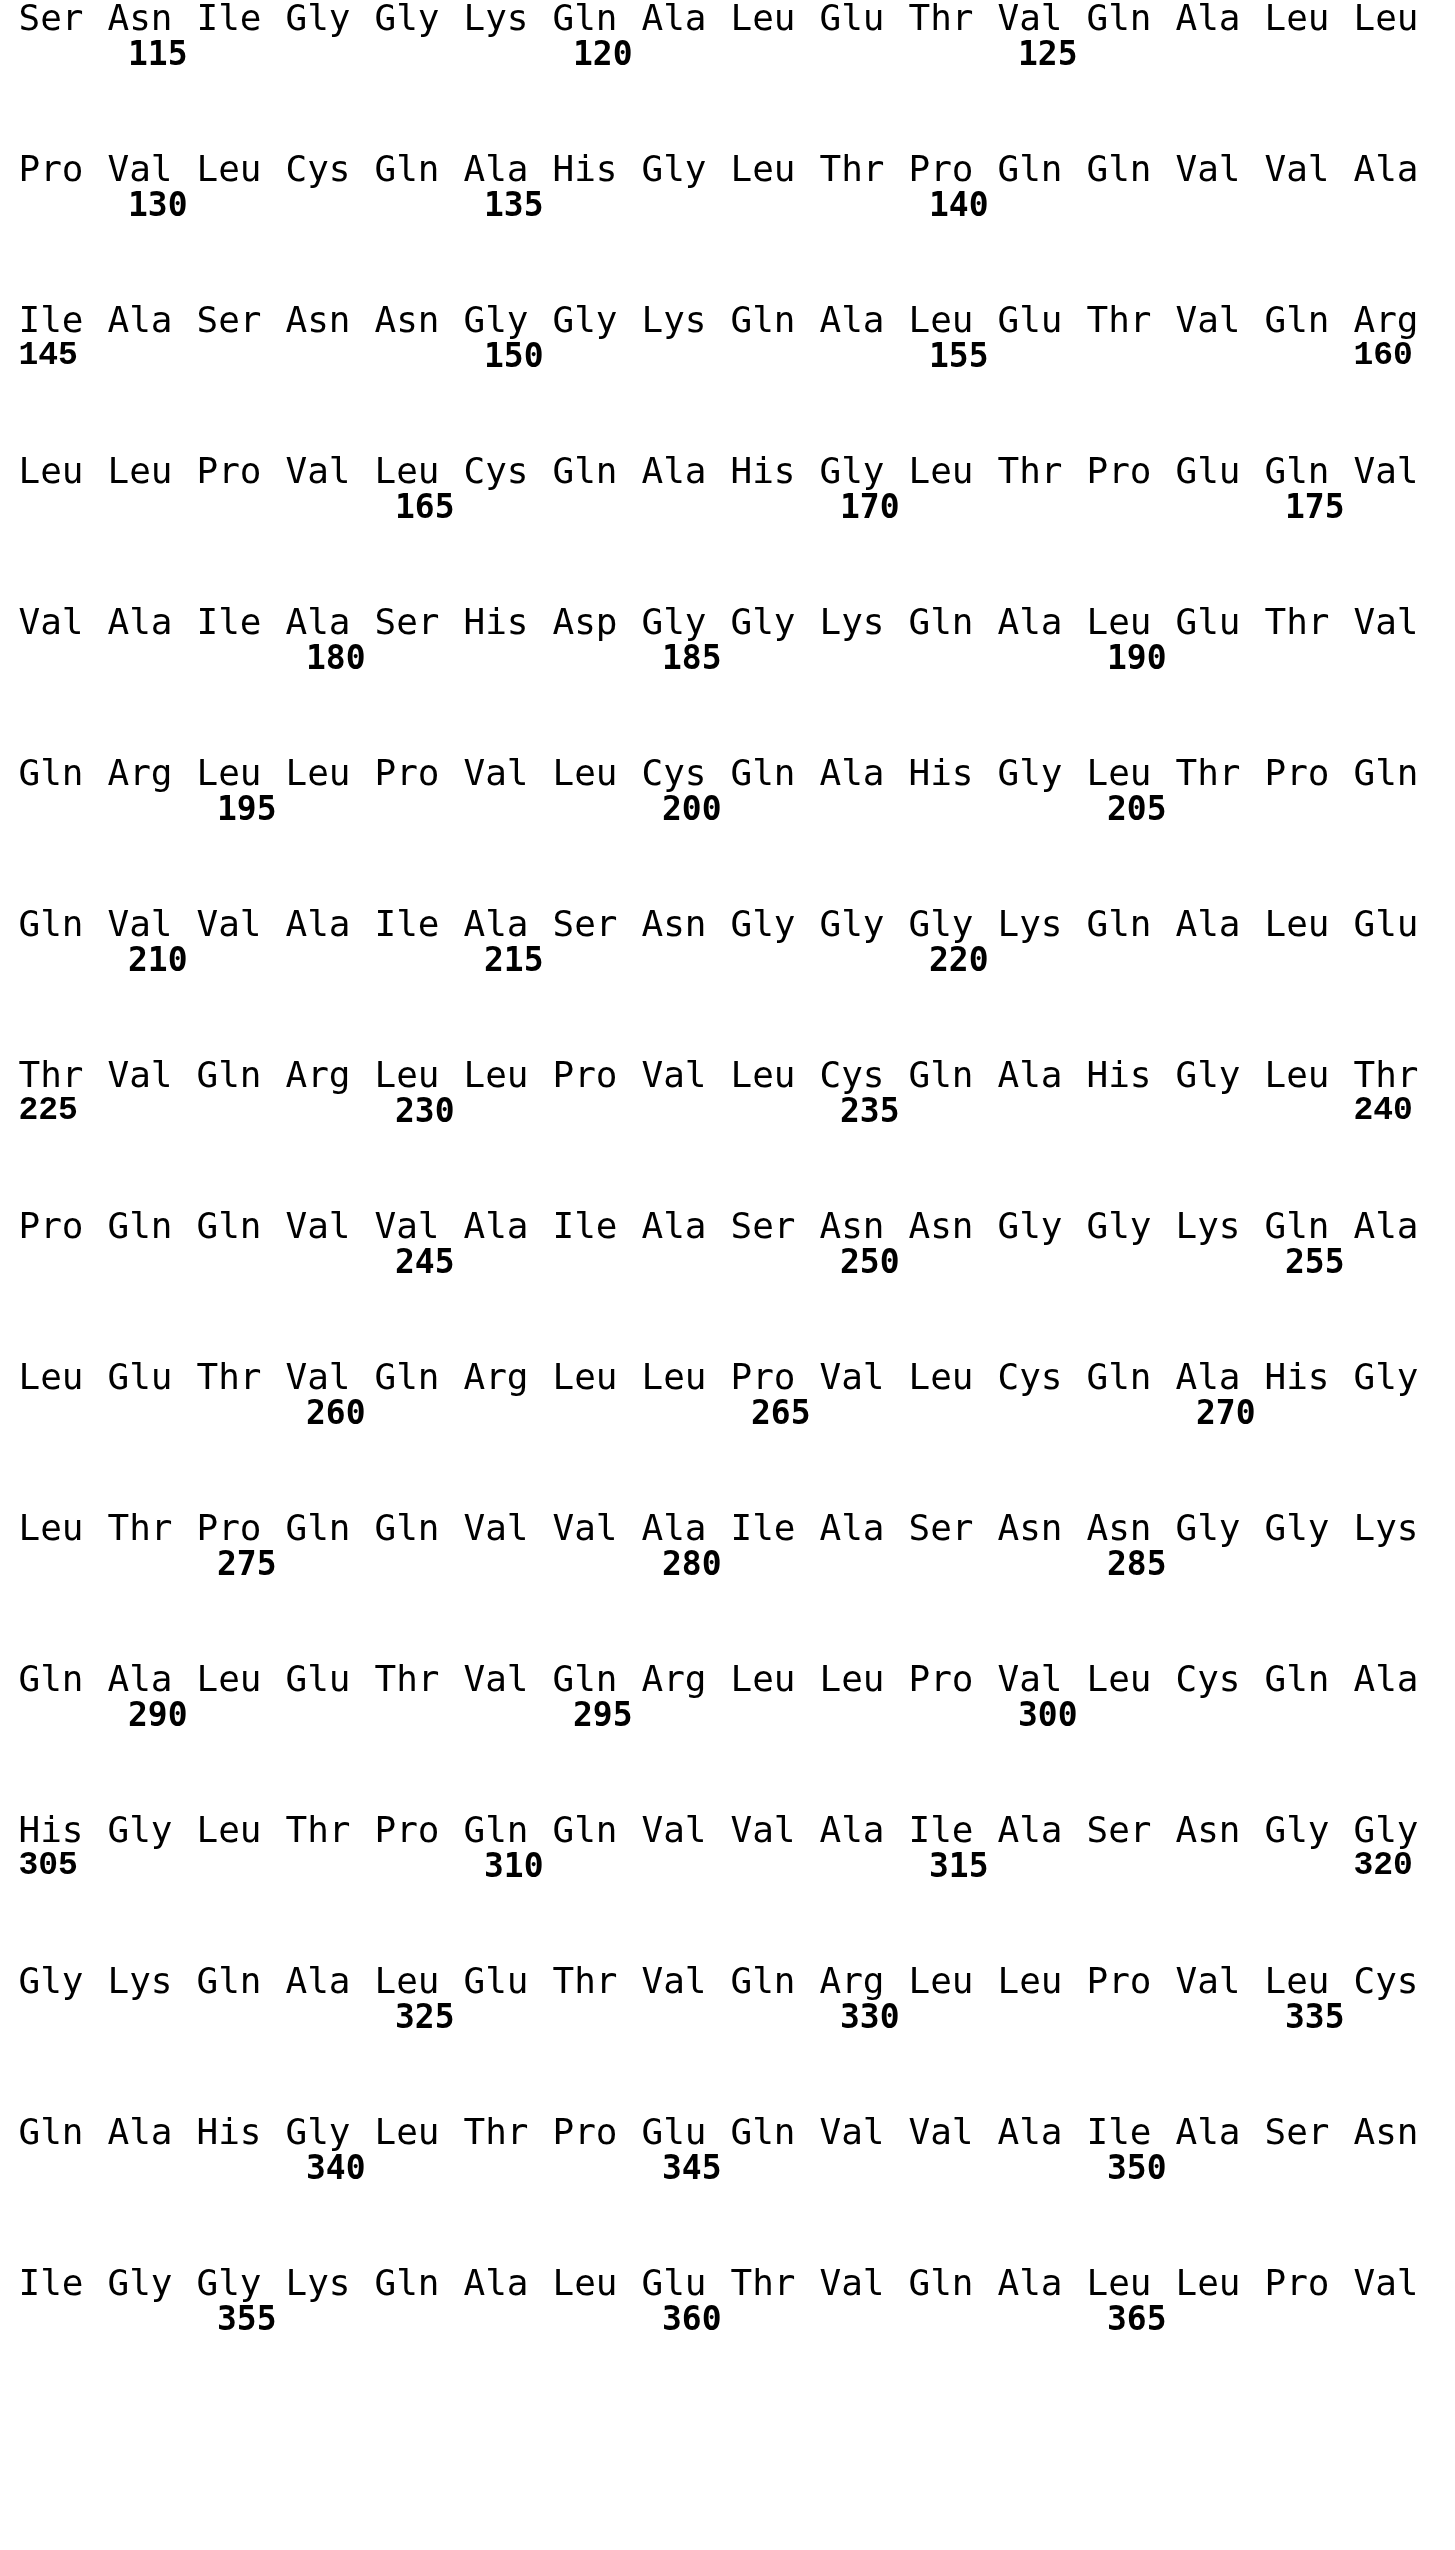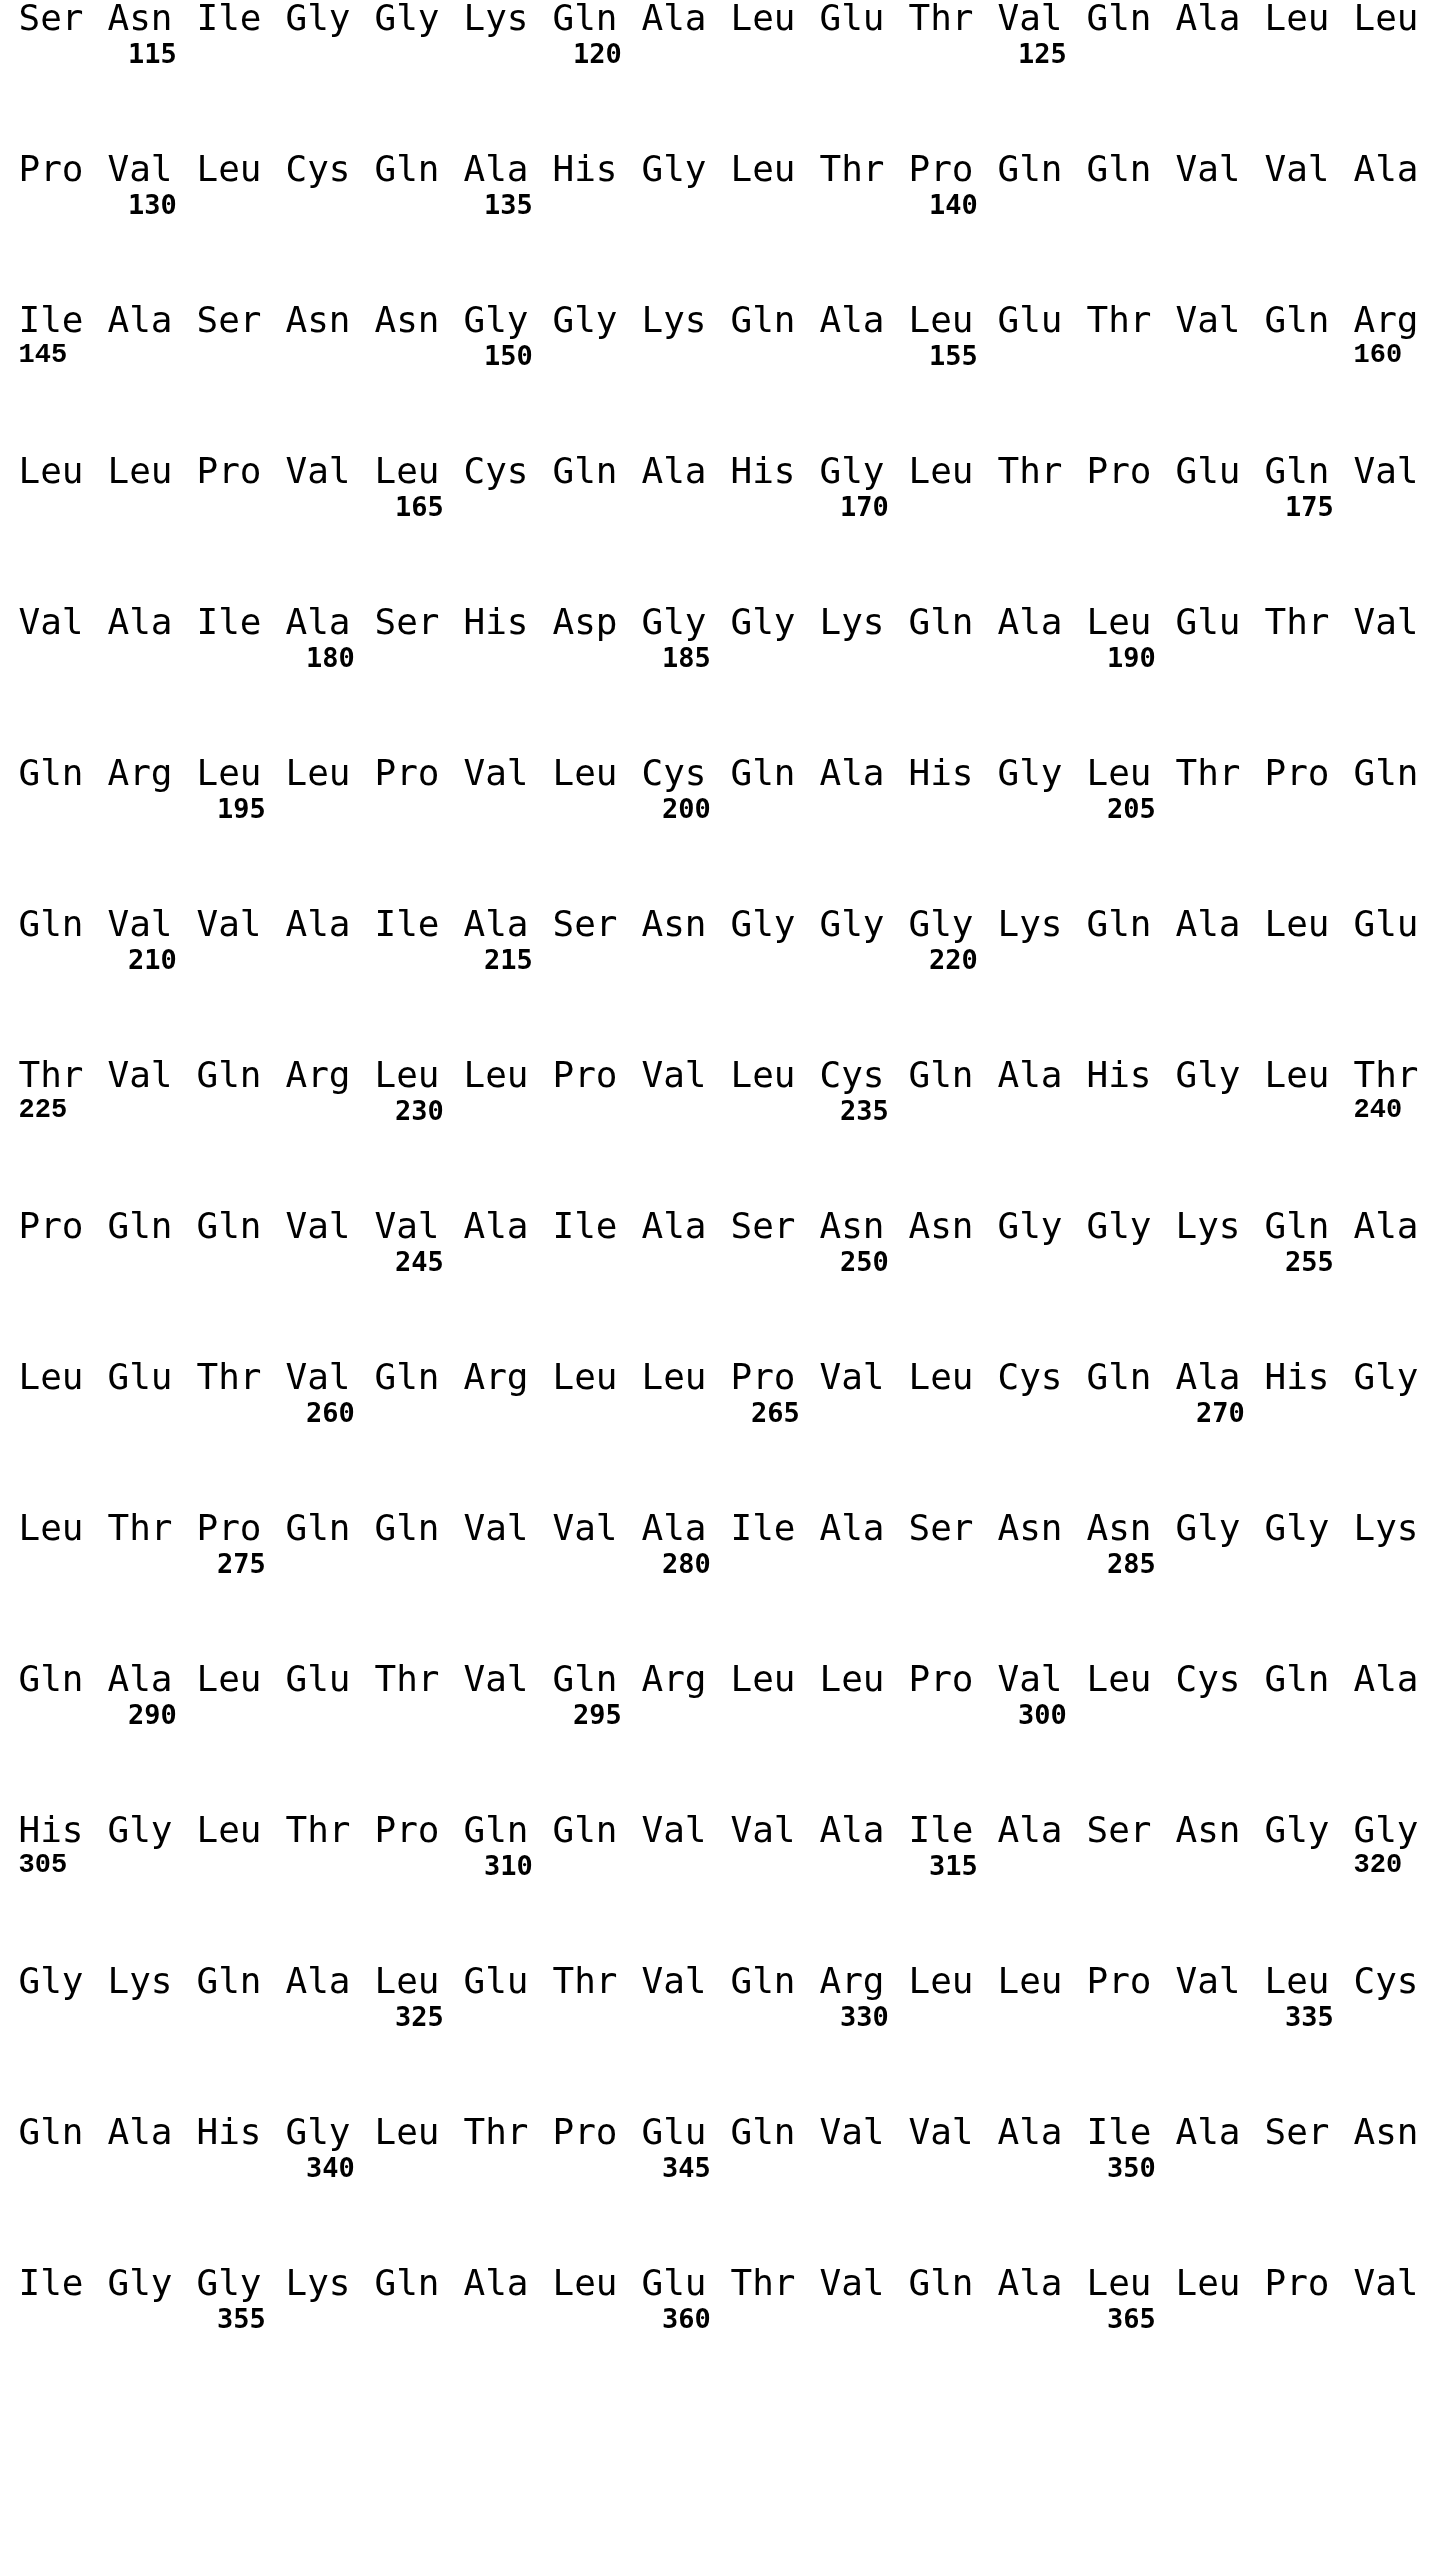--- a/index.html
+++ b/index.html
@@ -36,21 +36,21 @@
     grid-template-columns: repeat(16, 89px);
     white-space: pre;
   }
   .row-res {
     font-size: 36px;
     line-height: 35px;
     font-weight: normal;
     letter-spacing: 0px;
   }
   .row-num {
-    font-size: 27px;
+    font-size: 33px;
     line-height: 37px;
     font-weight: bold;
   }
   .cell {
     text-align: left;
   }
   .cell-num {
     text-align: left;
     padding-left: 20.4px;
   }

